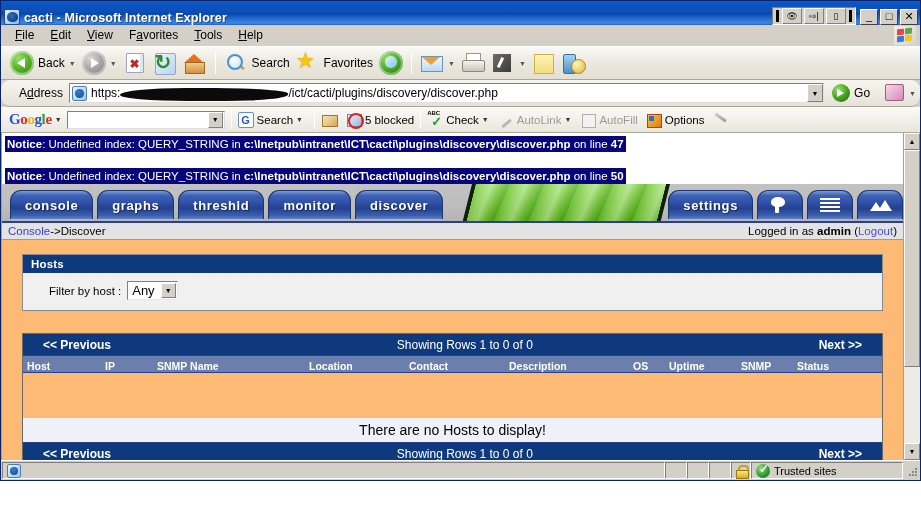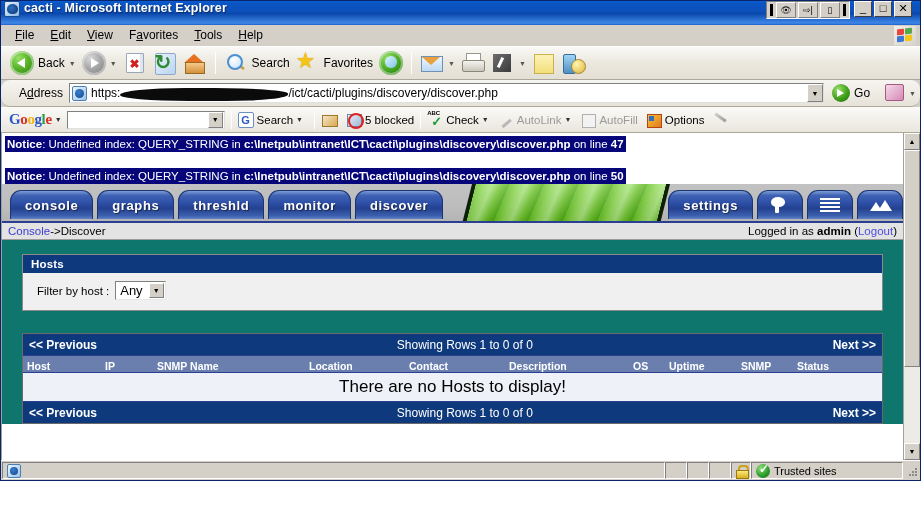--- a/index.html
+++ b/index.html
@@ -16,22 +16,22 @@
     background: #d4d0c8;
     border: 1px solid #0a246a;
     display: flex; flex-direction: column;
     position: relative;
   }
 
   
   .titlebar {
     height: 24px;
     background: linear-gradient(to bottom, #0a5fd4 0%, #0a55c4 8%, #0d4fb8 45%, #0a47ab 52%, #3e87e8 92%, #1e5fc8 100%);
-    display: flex; align-items: flex-start;
-    padding: 0 8px 0 3px;
+    display: flex; align-items: flex-end;
+    padding: 0 2px 0 3px;
     flex-shrink: 0;
   }
   .title-icon {
     width: 16px; height: 16px; margin-right: 4px;
     background: linear-gradient(135deg,#e8f2ff,#8cb8e8);
     border: 1px solid #1a4d8f; border-radius: 2px;
     position: relative; flex-shrink: 0;
   }
   .title-icon::after{
     content:""; position:absolute; left:2px; top:2px; width:11px;height:10px;
@@ -359,63 +359,63 @@
     height: 19px; background:#e3e3e3;
     border-top: 2px solid #2a3f92; border-bottom:1px solid #9b9b9b;
     display:flex; align-items:center; padding: 0 6px;
     font-size: 11.5px; color:#000;
   }
   .crumb-link { color:#3b3bd0; }
   .crumbrow .right { margin-left:auto; }
   .crumbrow .right b { font-weight:bold; }
   .logout-link { color:#4d4de0; }
 
-  .content { padding: 14px 20px 0 20px; background:#0f766e; }
+  .content { padding: 14px 20px 0 20px; background:#fdba74; }
 
   
   .panel {
     border: 1px solid #8a8a8a;
     background: #f2f2f2;
   }
   .panel-head {
     background:#0e3a7d; color:#fff; font-size:11.5px; font-weight:bold;
     padding: 3px 8px; letter-spacing:.2px;
   }
   .panel-body { padding: 8px 10px 10px 10px; background:#f0f0f0; display:flex; align-items:center;}
-  .filter-label { font-size:11.5px; color:#000; margin-right:6px; margin-left:4px;}
+  .filter-label { font-size:11.5px; color:#000; margin-right:6px; margin-left:16px;}
   .select-box {
     height: 19px; min-width: 48px;
     background:#fff;
     border:1px solid; border-color:#808080 #e8e8e8 #e8e8e8 #808080;
     display:flex; align-items:center; padding-left:4px;
     font-size: 13px; color:#000;
   }
   .select-arrow {
     width:15px;height:15px; margin-left:6px; margin-right:1px; background:#d4d0c8;
     border:1px solid; border-color:#fff #808080 #808080 #fff;
     display:flex;align-items:center;justify-content:center;font-size:7px; color:#000;
   }
 
   
   .tablewrap { margin-top: 22px; border:1px solid #6a6a6a; }
   .pagerow {
     background:#0e3a7d; color:#fff;
     display:flex; align-items:center; height:21px;
-    font-size: 12px; font-weight:bold; padding: 0 6px;
+    font-size: 12px; font-weight:bold; padding: 0 20px;
   }
   .pagerow .mid { flex:1; text-align:center; font-weight:normal; font-size:12px;}
   .colhead {
     background:#6a7fae; display:flex; height:18px; align-items:flex-end;
     font-size: 10.5px; font-weight:bold; color:#fff;
     border-top:1px solid #2a3f92; border-bottom:1px solid #2a3f92;
   }
   .colhead div { padding-left:4px; }
   .emptyrow {
-    background:#eef1f7; text-align:center; font-size:17px; color:#000;
-    padding: 4px 0; border-bottom:1px solid #2a3f92;
+    background:#eef1f7; text-align:center; font-size:14px; color:#000;
+    padding: 4px 0; border-bottom:1px solid #2a3f92;margin-top:45px;
   }
 
   
   .pscroll {
     width: 17px; background:#fff;
     border-left:1px solid #a0a0a0;
     display:flex; flex-direction:column;
     flex-shrink:0;
   }
   .sb-btn {

